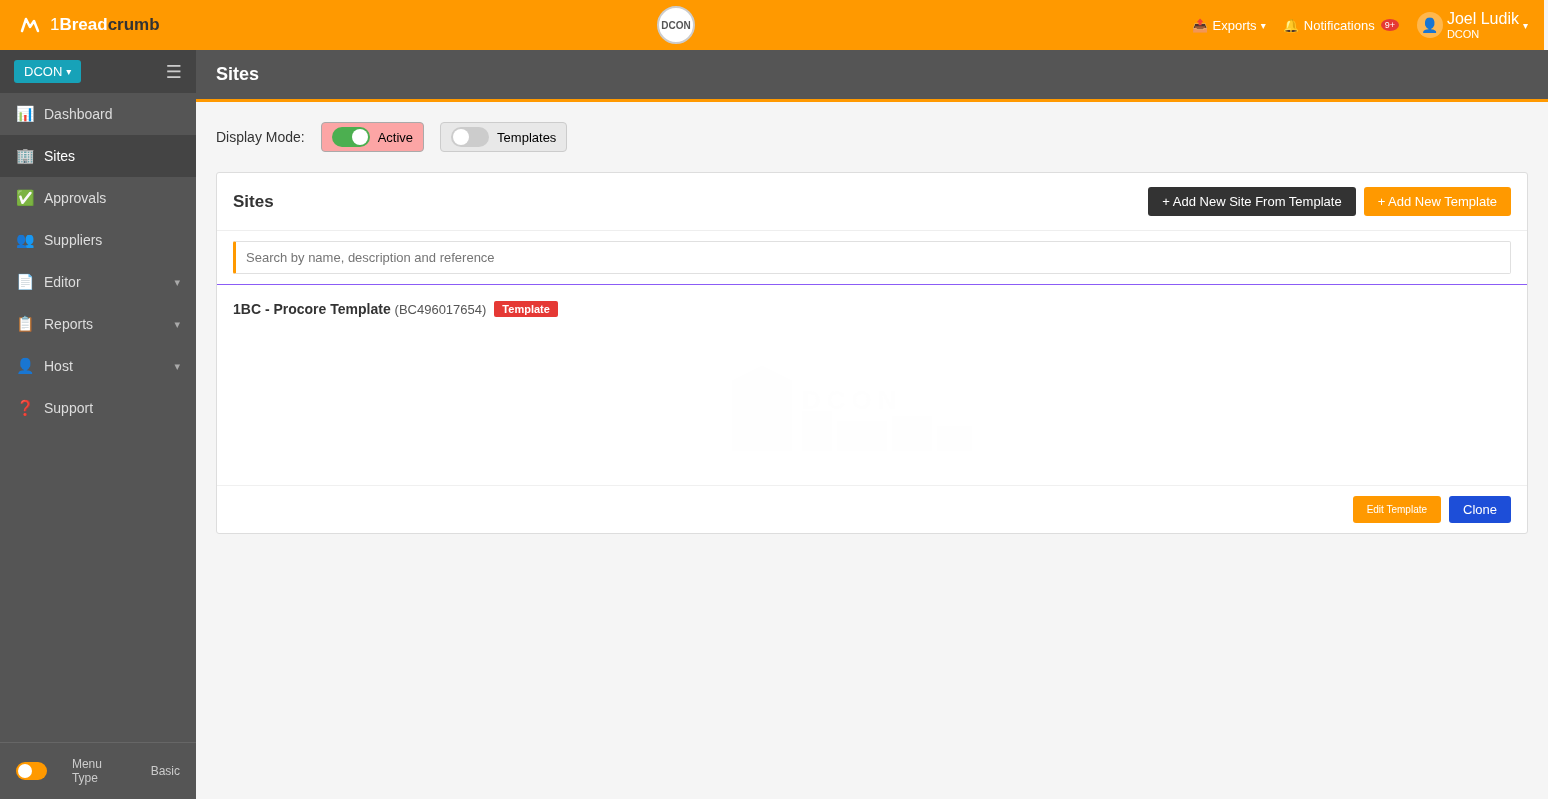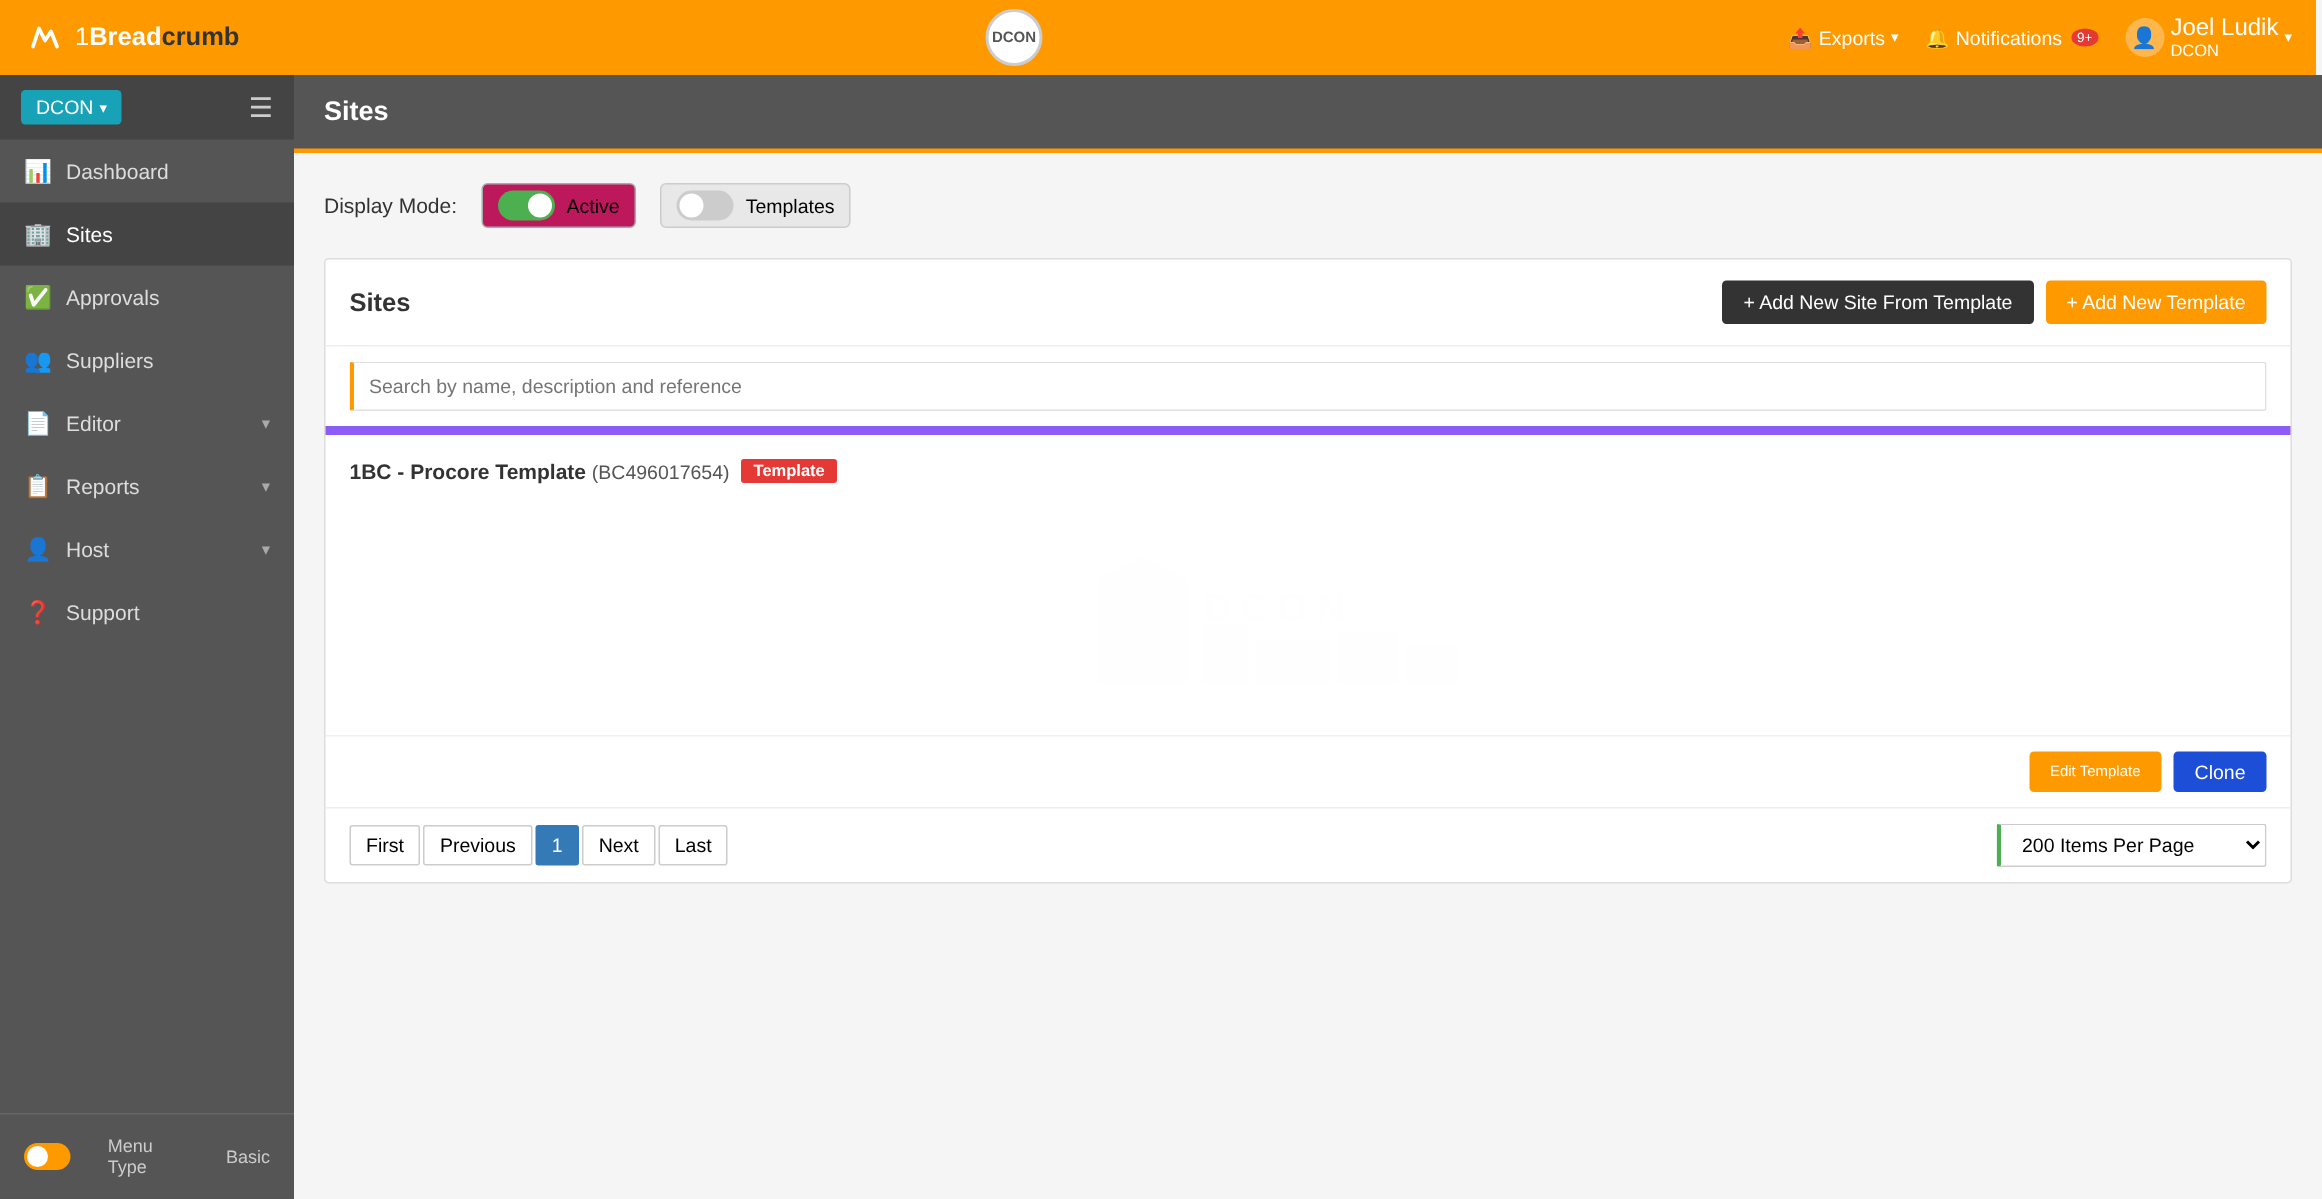--- a/index.html
+++ b/index.html
@@ -178,21 +178,21 @@
     .mode-toggle {
       display: flex; align-items: center; gap: 8px;
       background: #e8e8e8;
       border: 1px solid #ccc;
       border-radius: 4px;
       padding: 4px 10px;
       cursor: pointer;
       font-size: 13px;
     }
     .mode-toggle.active-mode {
-      background: #be185d;
+      background: #fca5a5;
       border-color: #aaa;
     }
     .toggle-pill {
       width: 38px; height: 20px;
       border-radius: 10px;
       position: relative;
       display: inline-block;
     }
     .toggle-pill.on { background: #4caf50; }
     .toggle-pill.off { background: #ccc; }
@@ -241,21 +241,21 @@
       border: none;
       padding: 7px 14px;
       border-radius: 3px;
       font-size: 13px;
       cursor: pointer;
     }
 
     
     .search-bar {
       padding: 10px 16px;
-      border-bottom: 6px solid #8b5cf6;
+      border-bottom: 1px solid #8b5cf6;
     }
     .search-input {
       width: 100%;
       border: 1px solid #e0e0e0;
       border-left: 3px solid #f90;
       padding: 8px 10px;
       font-size: 13px;
       color: #999;
       outline: none;
       border-radius: 2px;
@@ -524,27 +524,17 @@
               <text x="90" y="48" font-size="26" font-weight="900" fill="#bbb" letter-spacing="6">DCON</text>
             </svg>
           </div>
         </div>
 
         <div class="item-actions">
           <button class="btn-orange">Edit Template</button>
           <button class="btn-dark-sm">Clone</button>
         </div>
 
-        <div class="pagination-row">
-          <div class="pagination-btns">
-            <button class="page-btn">First</button>
-            <button class="page-btn">Previous</button>
-            <button class="page-btn active">1</button>
-            <button class="page-btn">Next</button>
-            <button class="page-btn">Last</button>
-          </div>
-          <select class="items-per-page"><option>200 Items Per Page</option></select>
-        </div>
 
       </div>
     </div>
   </div>
 </div>
 
 </body></html>

